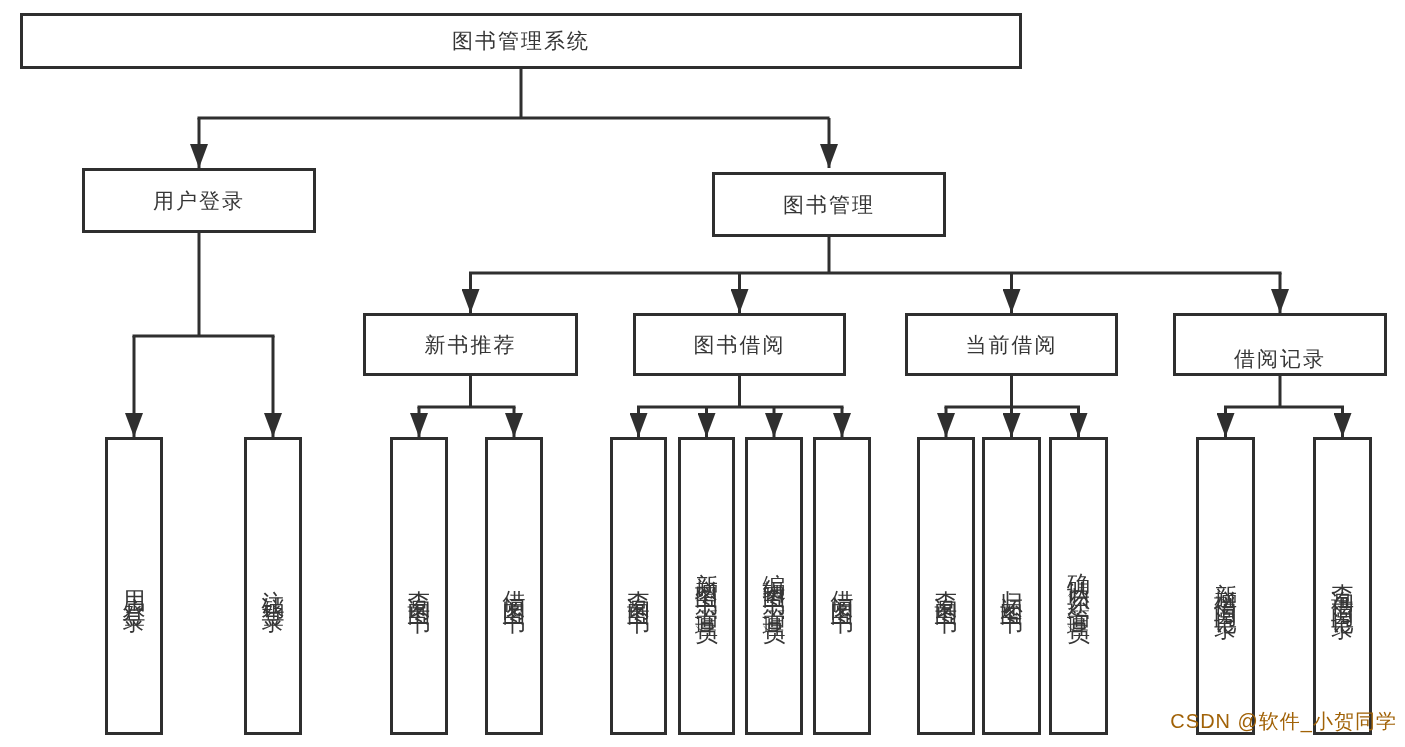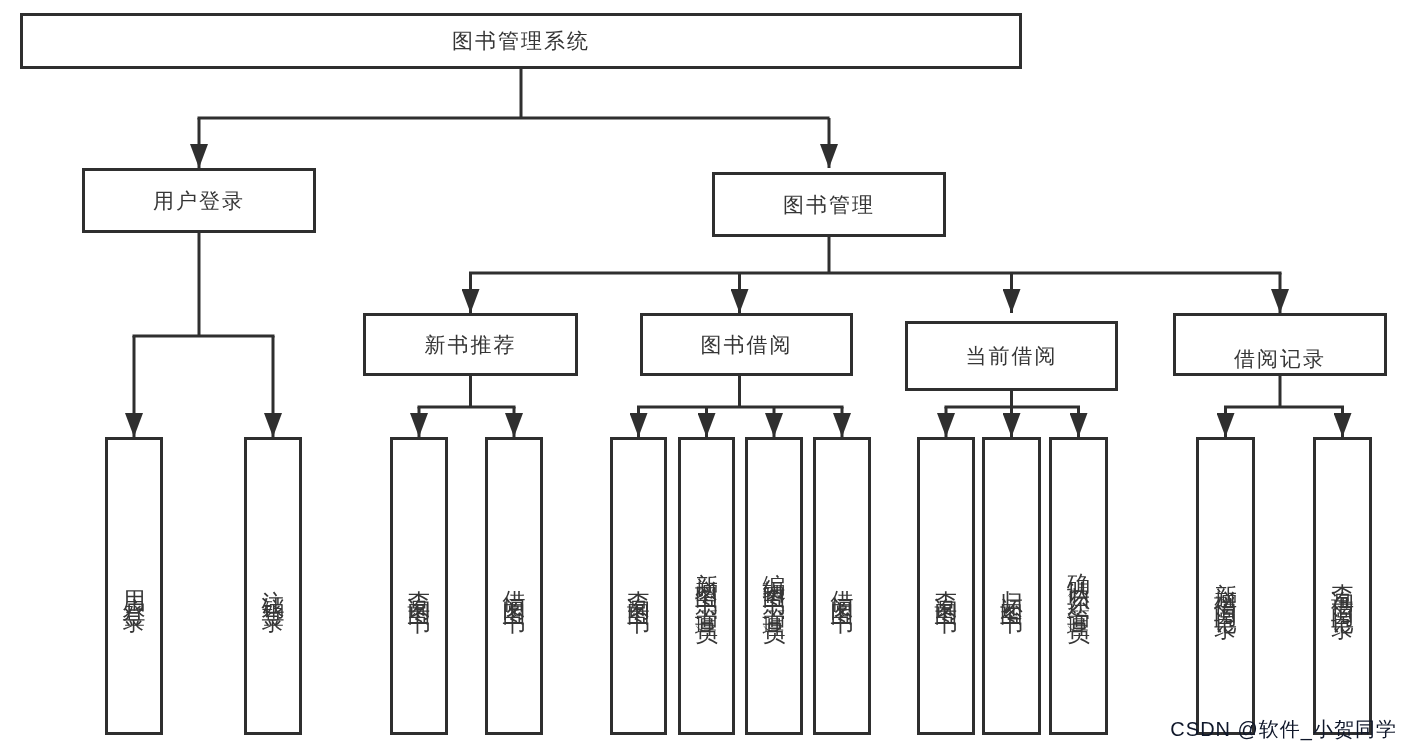--- a/index.html
+++ b/index.html
@@ -52,22 +52,22 @@
   }
   .vnode span {
     writing-mode: vertical-lr;
     text-orientation: mixed;
     letter-spacing: 7px;
     line-height: 1;
   }
   .watermark {
     position: absolute;
     right: 8px;
-    bottom: 4px;
-    color: #0f172a;
+    bottom: 12px;
+    color: #a16207;
     font-size: 20px;
     letter-spacing: 1px;
     white-space: nowrap;
   }
 </style>
 </head>
 <body>
 
 <div class="canvas">
 
@@ -128,24 +128,24 @@
   <div class="node" style="left:82px; top:168px; width:234px; height:65px;">
     <span>用户登录</span>
   </div>
   <div class="node" style="left:712px; top:172px; width:234px; height:65px;">
     <span>图书管理</span>
   </div>
 
   <div class="node" style="left:363px; top:313px; width:215px; height:63px;">
     <span>新书推荐</span>
   </div>
-  <div class="node" style="left:633px; top:313px; width:213px; height:63px;margin-left:7px;">
+  <div class="node" style="left:633px; top:313px; width:213px; height:63px;">
     <span>图书借阅</span>
   </div>
-  <div class="node" style="left:905px; top:313px; width:213px; height:70px;margin-top:8px;">
+  <div class="node" style="left:905px; top:313px; width:213px; height:63px;">
     <span>当前借阅</span>
   </div>
   <div class="node" style="left:1173px; top:313px; width:214px; height:63px;align-items:flex-end;">
     <span>借阅记录</span>
   </div>
 
   <div class="vnode" style="left:105px; top:437px; width:58px; height:298px;">
     <span>用户登录</span>
   </div>
   <div class="vnode" style="left:244px; top:437px; width:58px; height:298px;">

